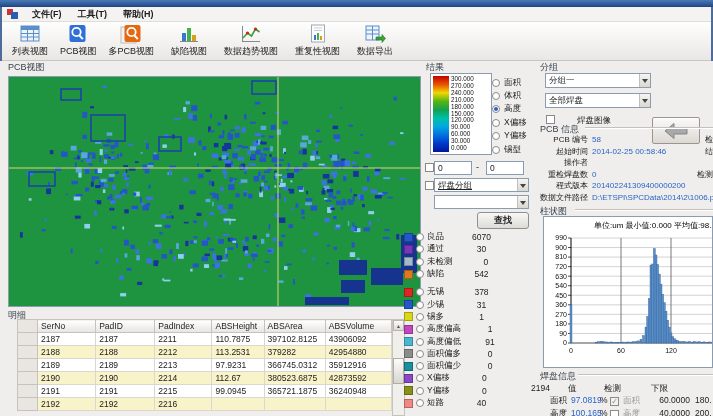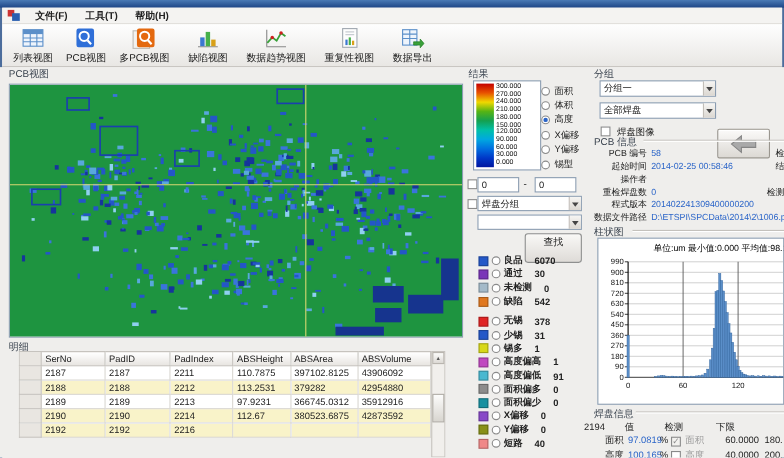--- a/index.html
+++ b/index.html
@@ -5,21 +5,21 @@
   * { box-sizing: border-box; }
   html,body { margin:0; padding:0; }
   body { width:713px; height:416px; overflow:hidden; font-family:"Liberation Sans","DejaVu Sans",sans-serif; color:#222; background:#efeeec; }
   .window { position:relative; width:713px; height:416px; overflow:hidden; background:#efeeec; box-shadow:inset 2px 0 0 #4c6d9c, inset -2px 0 0 #4c6d9c; }
   .titlebar { position:absolute; left:0; top:0; width:713px; height:7px; background:linear-gradient(#4a7ab5,#1d4586); }
   .menubar { position:absolute; left:2px; top:7px; width:709px; height:15px; background:#f4f3f1; border-bottom:1px solid #e0deda; display:flex; align-items:center; font-size:9px; }
   .appicon { width:11px; height:10px; margin:0 6px 0 5px; position:relative; }
   .appicon::before { content:""; position:absolute; left:0; top:0; width:6px; height:6px; background:#c33; }
   .appicon::after { content:""; position:absolute; left:4px; top:3px; width:7px; height:7px; background:#2a5fb0; }
   .menuitem { padding:15px 8px; cursor:default;font-weight:bold; }
-  .toolbar { position:absolute; left:2px; top:22px; width:709px; height:39px; background:linear-gradient(#fefefe,#e9e7e4); border-bottom:1px solid #c9c6c2; display:flex; align-items:center; padding-left:4px; }
+  .toolbar { position:absolute; left:2px; top:22px; width:709px; height:39px; background:linear-gradient(#fefefe,#e9e7e4); border-bottom:1px solid #c9c6c2; display:flex; align-items:flex-start; padding-left:4px; }
   .tbtn { display:flex; flex-direction:column; align-items:center; justify-content:center; padding:2px 6px 1px 6px; gap:1px; }
   .tbtn svg { display:block; }
   .tlabel { font-size:9px; white-space:nowrap; color:#1a1a1a; }
   .tsep { width:1px; margin:3px 2px; background:#cfccc7; border-right:1px solid #fff; }
   .content { position:absolute; left:0; top:61px; width:713px; height:355px; background:#efeeec; }
   .caption { position:absolute; font-size:9px; color:#39424e; white-space:nowrap; }
   .sunken { border:1px solid #8a9cb0; background:#fff; }
   .rule { position:absolute; height:2px; border-top:1px solid #c4c1bc; border-bottom:1px solid #ffffff; }
 
   
@@ -47,25 +47,25 @@
   .mlabel { font-size:8.5px; white-space:nowrap; }
   .radio { width:8px; height:8px; min-width:8px; border:1px solid #8a8a8a; border-radius:50%; background:#fff; }
   .radio.sel::after { content:""; display:block; width:4px; height:4px; margin:1px; border-radius:50%; background:#2a64c8; }
   .check { width:9px; height:9px; min-width:9px; border:1px solid #8a8a8a; background:#fff; font-size:8px; line-height:8px; text-align:center; color:#333; }
   .tinput { position:absolute; height:14px; background:#fff; border:1px solid #8a9cb0; font-size:8.5px; padding:1px 3px; }
   .dd { position:absolute; height:14px; background:#fff; border:1px solid #8a9cb0; font-size:8.5px; }
   .ddtext { padding:1px 3px; white-space:nowrap; overflow:hidden; }
   .ddbtn { position:absolute; right:0; top:0; bottom:0; width:11px; background:linear-gradient(#f6f5f3,#dbd7d1); border-left:1px solid #c2beb8; }
   .ddbtn::after { content:""; position:absolute; left:2px; top:5px; border:3px solid transparent; border-top:4px solid #444; }
   .btn { position:absolute; background:linear-gradient(#f9f8f6,#dedbd7); border:1px solid #8e8f8f; border-radius:3px; font-size:9px; text-align:center; }
-  #legend { position:absolute; left:435px; top:170px; width:107px;font-weight:bold; }
+  #legend { position:absolute; left:404px; top:170px; width:107px; }
   .lrow { display:flex; align-items:center; height:12.3px; }
   .swatch { width:9px; height:9px; min-width:9px; margin-right:3px; border:1px solid rgba(0,0,0,.25); }
   .llabel { font-size:8.5px; margin-left:3px; white-space:nowrap; }
-  .lcount { flex:1; text-align:left; font-size:8.5px; padding-right:3px;padding-left:11px; }
+  .lcount { flex:1; text-align:center; font-size:8.5px; padding-right:3px;padding-left:11px; }
   .lgap { height:6px; }
 
   
   .irow { position:relative; height:11.5px; font-size:8px; white-space:nowrap; }
   .ilabel { display:inline-block; width:48px; text-align:right; color:#222; }
   .ivalue { color:#2a64c8; margin-left:4px; }
   .ifrag { position:absolute; right:0; top:0; color:#222; }
   #chartbox { position:absolute; left:543px; top:155px; width:170px; height:152px; overflow:hidden; }
   #charttitle { position:absolute; left:50px; top:3px; font-size:8px; white-space:nowrap; color:#000; }
   #padinfo-header { position:absolute; left:528px; top:322px; width:173px; height:11px; font-size:8.5px; }
@@ -737,20 +737,29 @@
             </tr>
             <tr class="odd">
               <td class="rowhdr"></td>
               <td>2190</td>
               <td>2190</td>
               <td>2214</td>
               <td>112.67</td>
               <td>380523.6875</td>
               <td>42873592</td>
             </tr>
+            <tr>
+              <td class="rowhdr"></td>
+              <td>2191</td>
+              <td>2191</td>
+              <td>2215</td>
+              <td>99.0945</td>
+              <td>365721.1875</td>
+              <td>36240948</td>
+            </tr>
             <tr class="odd">
               <td class="rowhdr"></td>
               <td>2192</td>
               <td>2192</td>
               <td>2216</td>
               <td></td>
               <td></td>
               <td></td>
             </tr>
           </tbody>
@@ -804,29 +813,29 @@
           <div class="mlabel">锡型</div>
         </div>
       </div>
 
     <div class="check" style="position:absolute; left:425px; top:102px;"></div>
     <div class="tinput" style="left:434px; top:100px; width:38px;">0</div>
     <div style="position:absolute; left:476px; top:101px; font-size:9px;">-</div>
     <div class="tinput" style="left:486px; top:100px; width:38px;">0</div>
 
     <div class="check" style="position:absolute; left:425px; top:120px;"></div>
-    <div class="dd" style="left:434px; top:117px; width:95px;">
+    <div class="dd" style="left:434px; top:117px; width:95px;text-decoration:underline;">
       <div class="ddtext">焊盘分组</div>
       <div class="ddbtn"></div>
     </div>
     <div class="dd" style="left:434px; top:134px; width:95px;">
       <div class="ddtext"></div>
       <div class="ddbtn"></div>
     </div>
-    <div class="btn" style="left:477px; top:151px; width:52px; height:27px; line-height:15px;">查找</div>
+    <div class="btn" style="left:477px; top:151px; width:52px; height:17px; line-height:15px;font-weight:bold;">查找</div>
 
     <div id="legend">
         <div class="lrow">
           <div class="swatch" style="background: rgb(36, 88, 200);"></div>
           <div class="radio"></div>
           <div class="llabel">良品</div>
           <div class="lcount">6070</div>
         </div>
         <div class="lrow">
           <div class="swatch" style="background: rgb(122, 53, 184);"></div>
@@ -912,21 +921,21 @@
     <div class="caption" style="left:540px; top:0;">分组</div>
     <div class="dd" style="left:545px; top:12px; width:106px; height:15px;">
       <div class="ddtext">分组一</div>
       <div class="ddbtn"></div>
     </div>
     <div class="dd" style="left:545px; top:32px; width:106px; height:15px;">
       <div class="ddtext">全部焊盘</div>
       <div class="ddbtn"></div>
     </div>
     <div class="check" style="position:absolute; left:546px; top:54px;"></div>
-    <span style="position:absolute; left:561px; top:54px; font-size:8.5px;">焊盘图像</span>
+    <span style="position:absolute; left:577px; top:54px; font-size:8.5px;">焊盘图像</span>
     <div class="arrowbtn">
       <svg width="26" height="18" viewBox="0 0 26 18">
           <path d="M24 6 L11 6 L11 1.5 L2 9 L11 16.5 L11 12 L24 12 Z" fill="#a9a9a9" stroke="#858585"></path>
         </svg>
     </div>
 
     <div class="caption" style="left:540px; top:62px;">PCB 信息</div>
     <div class="rule" style="left:585px; top:66px; width:128px;"></div>
     <div id="pcbinfo-rows" style="position:absolute; left:540px; top:73px; width:173px; overflow:hidden;">
         <div class="irow"><span class="ilabel">PCB 编号</span><span class="ivalue">58</span><span class="ifrag">检</span></div>

